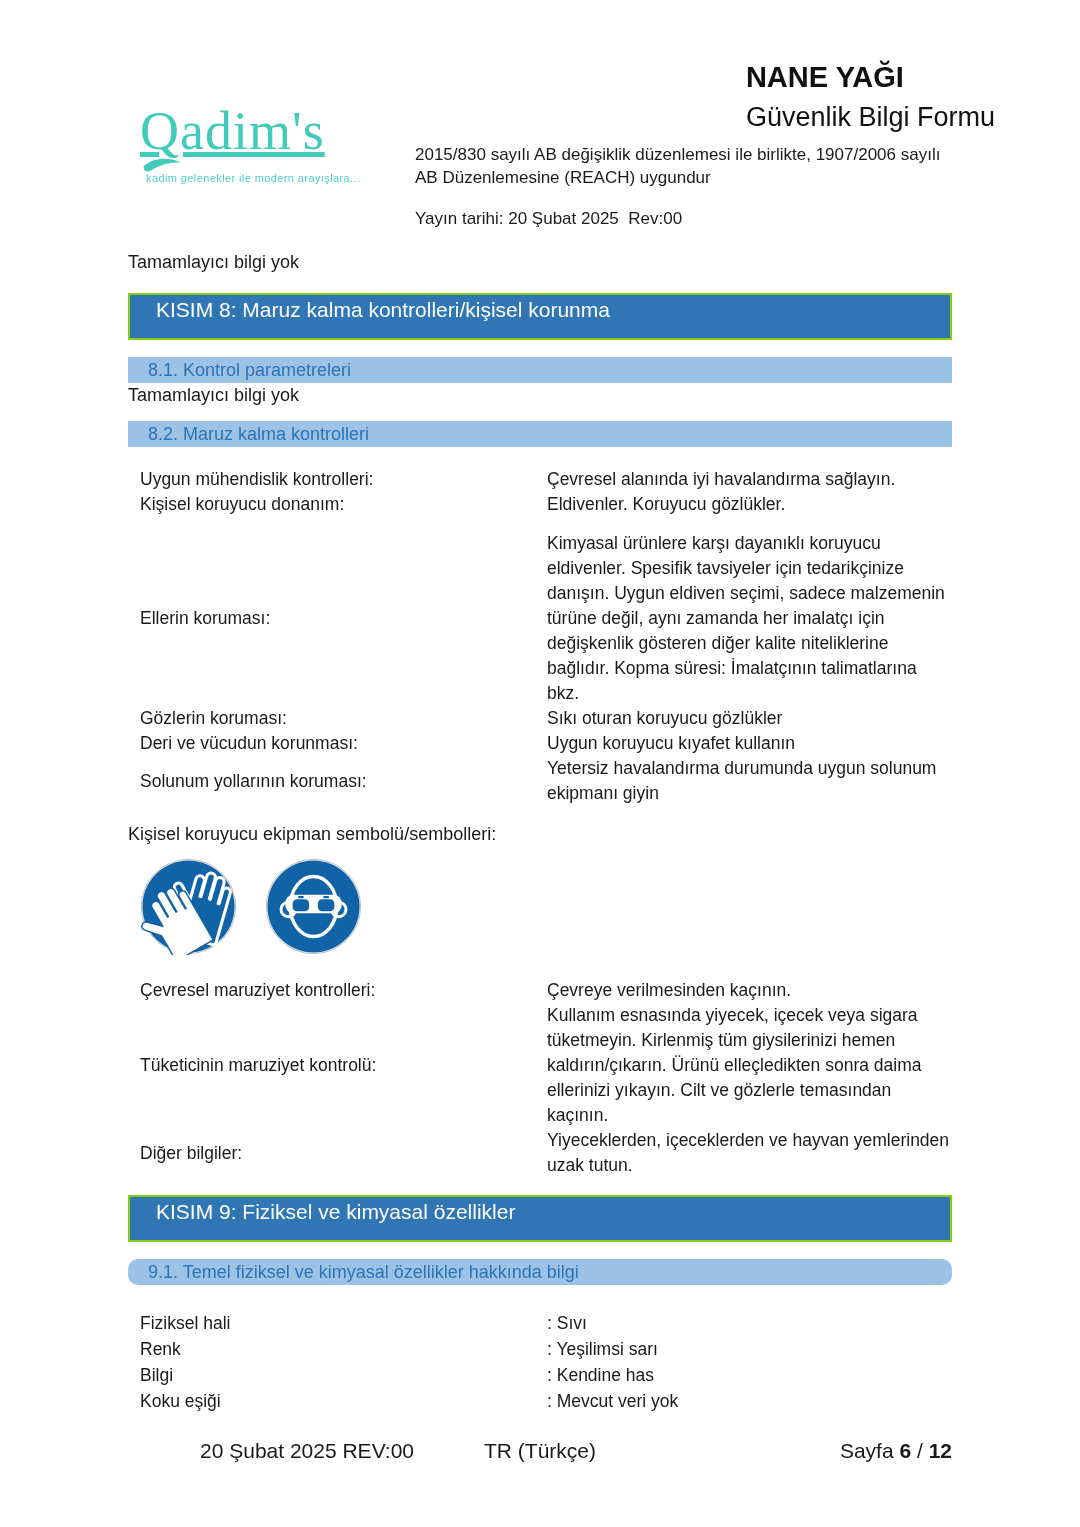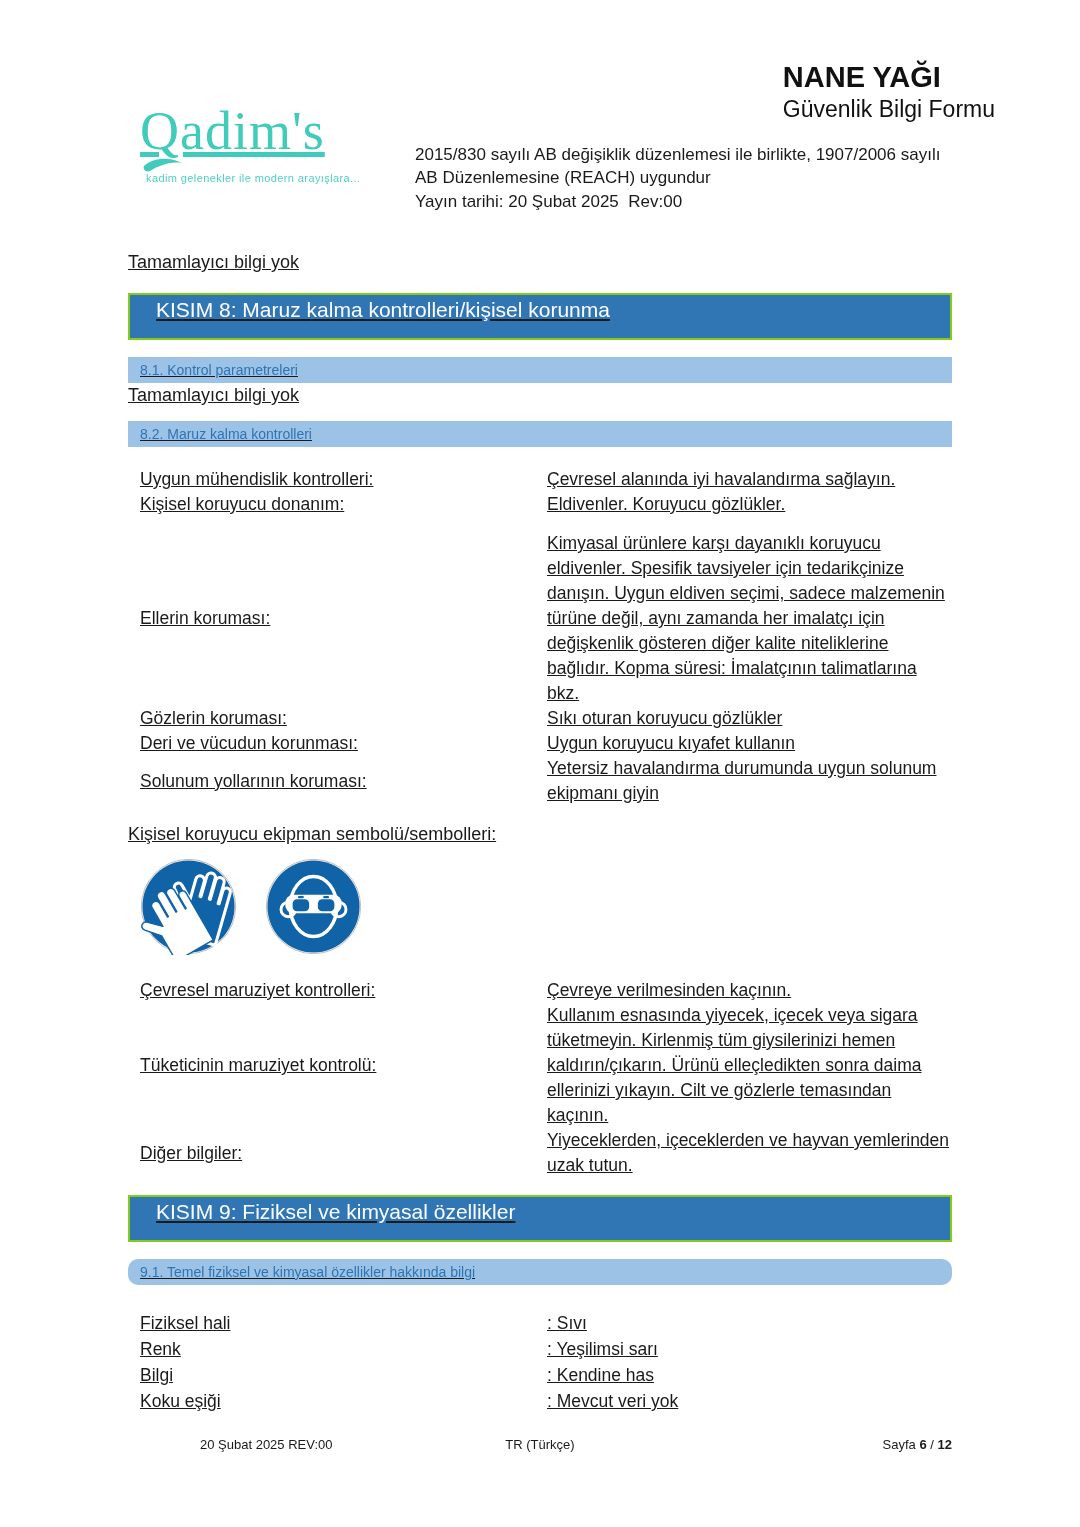--- a/index.html
+++ b/index.html
@@ -17,39 +17,39 @@
   .logo-name {
     font-family:"Liberation Serif", serif;
     font-size:54px; line-height:54px; color:#41cbba; letter-spacing:1px;text-decoration:underline;
   }
   .logo-sub { display:flex; align-items:flex-start; margin-top:-2px;flex-direction:column; }
   .logo-wave { margin-left:2px; margin-top:2px; }
   .logo-tagline { font-size:11px; color:#4fd0c0; margin-left:6px; letter-spacing:0.4px; }
 
   .titleblock { position:absolute; right:85px; top:60px; text-align:left; }
   .doc-title { font-size:29px; font-weight:bold; line-height:34px; color:#111; }
-  .doc-subtitle { font-size:23px; line-height:30px; color:#111; }
+  .doc-subtitle { font-size:27px; line-height:30px; color:#111;margin-top:8px; }
 
   .infoblock { position:absolute; left:415px; top:143px; width:545px; }
   .info-compliance { font-size:17px; line-height:23px; }
-  .info-issue { font-size:17px; line-height:23px; margin-top:1px; white-space:pre-wrap; }
+  .info-issue { font-size:17px; line-height:23px; margin-top:18px; white-space:pre-wrap; }
 
   
-  .content { padding:0 128px;text-decoration:underline; }
+  .content { padding:0 128px; }
   .note { font-size:18px; line-height:25px; }
 
   .banner {
     margin-top:18px; background:#3076b5; border:2px solid #84cc16;
     color:#ffffff; font-size:21px; height:47px; line-height:30px;
     padding-left:26px;
   }
   .banner.b9 { margin-top:17px; }
   .subbanner {
     margin-top:17px; background:#9cc3e6; color:#2e74b5;
-    font-size:14px; height:26px; line-height:26px; padding-left:12px;
+    font-size:18px; height:26px; line-height:26px; padding-left:20px;
   }
   .subbanner.s82 { margin-top:13px; }
   .subbanner.s91 { margin-top:17px;border-radius:10px; }
 
   .rows { margin-top:20px; }
   .rows2 { margin-top:23px; }
   .row { display:flex; align-items:center; padding-left:12px; }
   .row.gap-top { margin-top:14px; }
   .row .label { width:407px; flex-shrink:0; font-size:17.5px; line-height:25px; align-self:center; }
   .row .value { width:412px; font-size:17.5px; line-height:25px; }
@@ -58,23 +58,23 @@
   .pictos { margin-top:11px; padding-left:12px; display:flex; gap:28px; }
   .picto { width:97px; height:97px; }
 
   .props { margin-top:25px; }
   .prop-row { display:flex; padding-left:12px; }
   .prop-row .label { width:407px; flex-shrink:0; font-size:17.5px; line-height:26px; }
   .prop-row .value { font-size:17.5px; line-height:26px; }
 
   
   .footer {
-    margin-top:18px; padding:0 128px;
+    margin-top:24px; padding:0 128px;
     display:grid; grid-template-columns:1fr auto 1fr; align-items:baseline;
-    font-size:13px; line-height:25px;
+    font-size:21px; line-height:25px;
   }
   .footer .f-left { padding-left:72px; }
   .footer .f-right { text-align:right; }
   .footer b { font-weight:bold; }
 </style>
 </head>
 <body>
 
 <div class="page">
 

